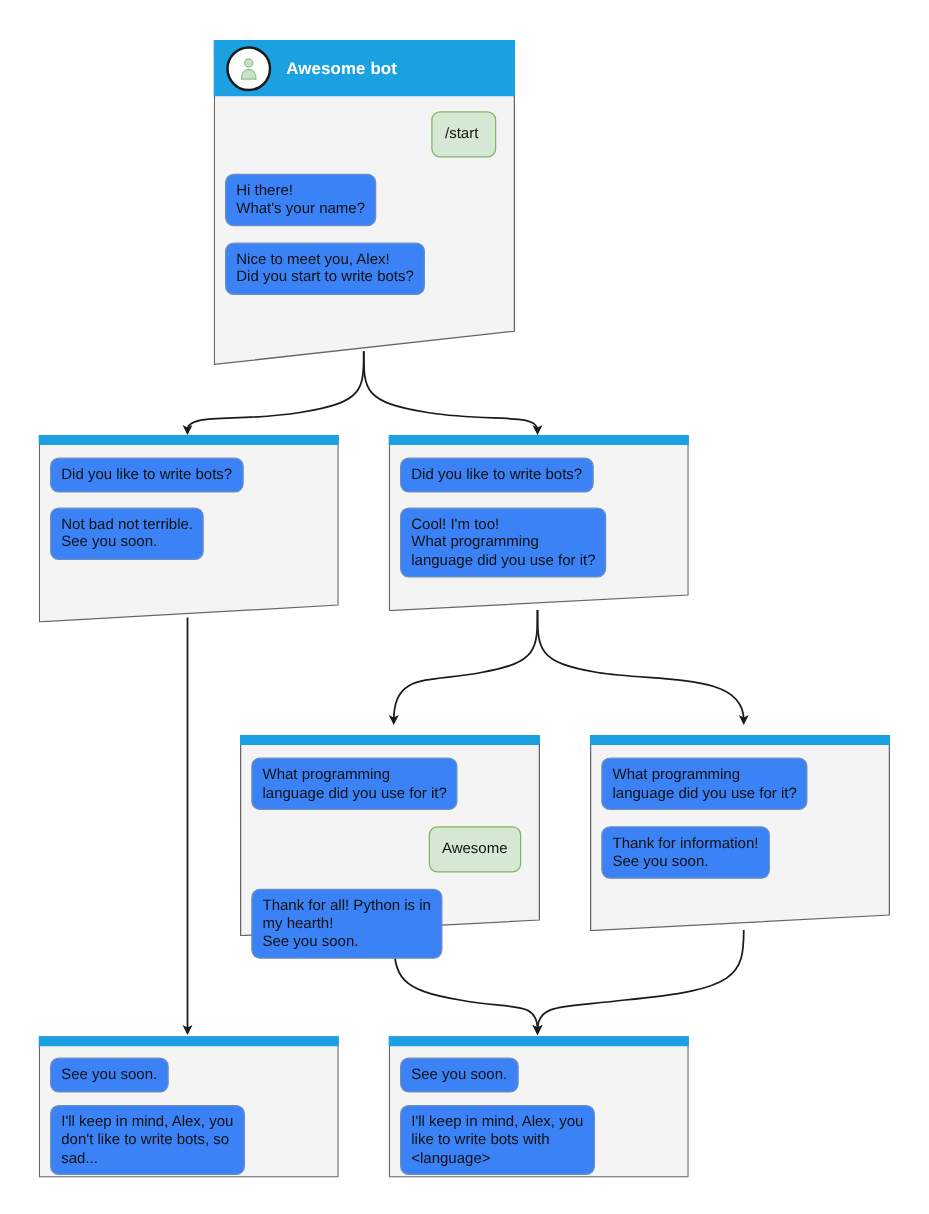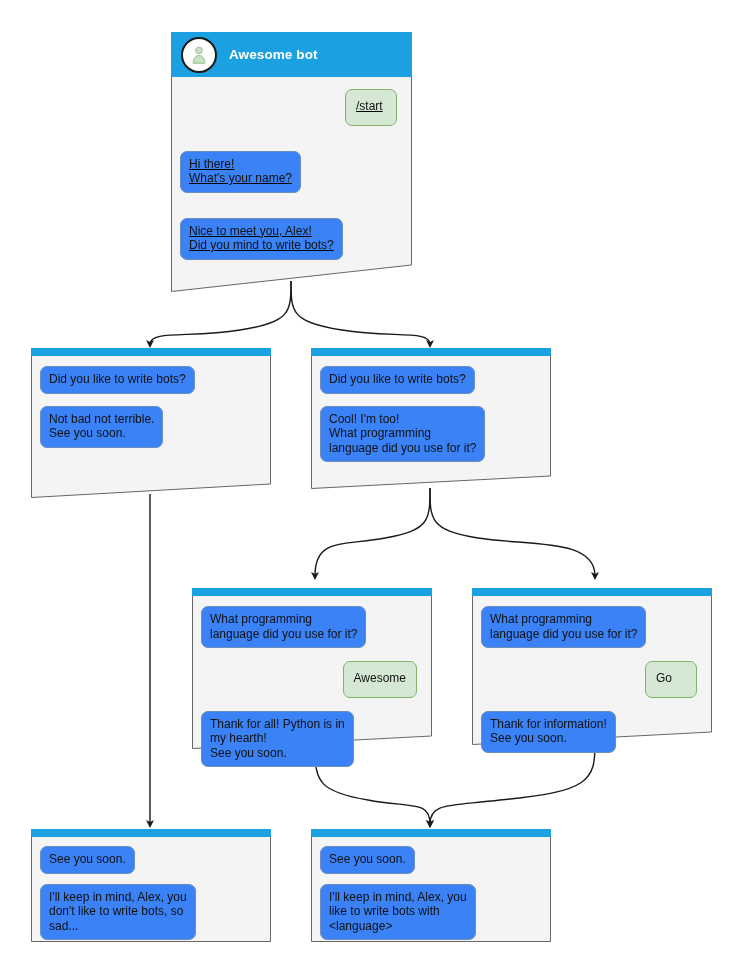--- a/index.html
+++ b/index.html
@@ -123,31 +123,31 @@
     <div class="card-inner">
       <div class="card-header tall">
         <div class="avatar">
           <svg width="22" height="22" viewBox="0 0 24 24">
             <circle cx="12" cy="7" r="3.6" fill="#c8e0c4" stroke="#8fbf8a" stroke-width="1"></circle>
             <path d="M5.6,21 C5.6,15.4 8.4,12.6 12,12.6 C15.6,12.6 18.4,15.4 18.4,21 Z" fill="#c8e0c4" stroke="#8fbf8a" stroke-width="1"></path>
           </svg>
         </div>
         <div class="bot-title">Awesome bot</div>
       </div>
-      <div class="msgs" style="padding-top:12px;gap:25px;text-decoration:underline;">
+      <div class="msgs" style="padding-top:12px;gap:13px;">
         <div class="row right">
           <div class="bubble user tallpad spacer-right">/start</div>
         </div>
         <div class="row left">
           <div class="bubble bot">Hi there!
 What's your name?</div>
         </div>
         <div class="row left">
           <div class="bubble bot">Nice to meet you, Alex!
-Did you mind to write bots?</div>
+Did you start to write bots?</div>
         </div>
       </div>
     </div>
   </div>
 
   <div class="card" style="left:31px;top:348px;width:240px;height:150px;">
     <svg class="card-shape" viewBox="0 0 240 150" preserveAspectRatio="none">
       <path d="M0.5,0.5 L239.5,0.5 L239.5,136 L0.5,149.5 Z" fill="#f4f4f4" stroke="#666666" stroke-width="1"></path>
     </svg>
     <div class="card-inner">
@@ -210,23 +210,20 @@
     <svg class="card-shape" viewBox="0 0 240 157" preserveAspectRatio="none">
       <path d="M0.5,0.5 L239.5,0.5 L239.5,144 L0.5,156.5 Z" fill="#f4f4f4" stroke="#666666" stroke-width="1"></path>
     </svg>
     <div class="card-inner">
       <div class="card-header"></div>
       <div class="msgs" style="padding-top:10px;gap:13px;">
         <div class="row left">
           <div class="bubble bot">What programming
 language did you use for it?</div>
         </div>
-        <div class="row right">
-          <div class="bubble user tallpad spacer-right">Go</div>
-        </div>
         <div class="row left">
           <div class="bubble bot">Thank for information!
 See you soon.</div>
         </div>
       </div>
     </div>
   </div>
 
   <div class="card" style="left:31px;top:829px;width:240px;height:113px;">
     <svg class="card-shape" viewBox="0 0 240 113" preserveAspectRatio="none">

